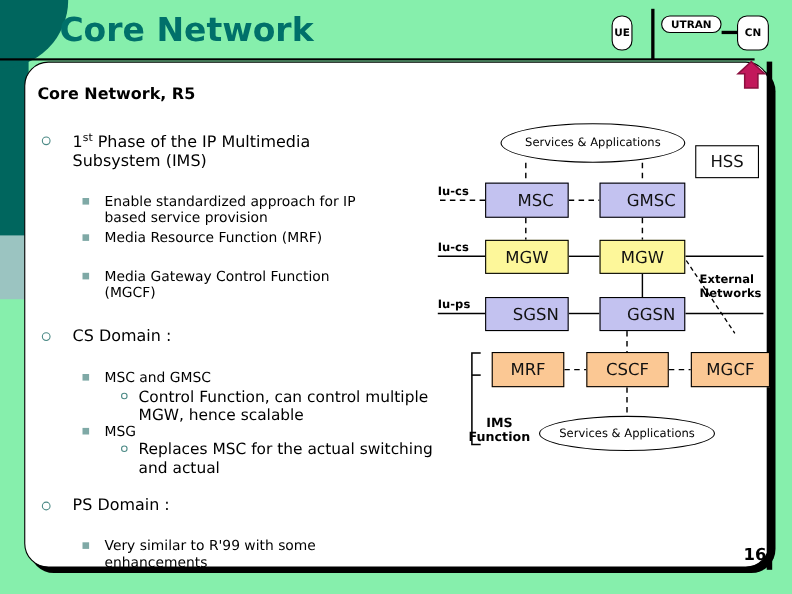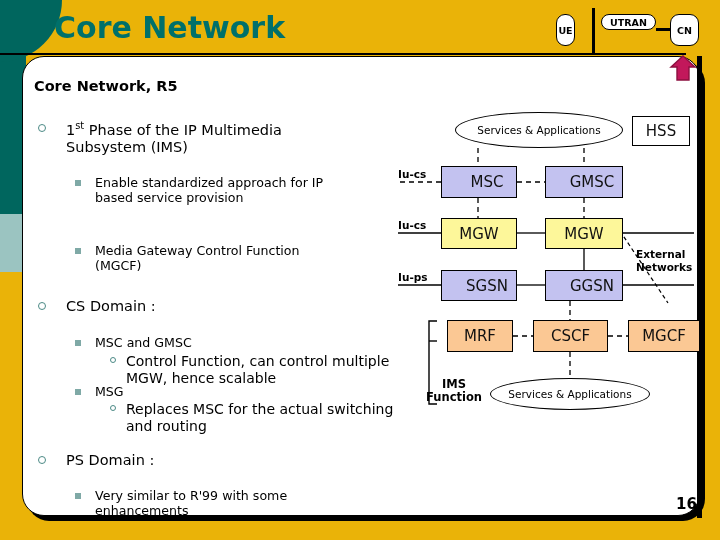--- a/index.html
+++ b/index.html
@@ -2,21 +2,21 @@
 <html><head>
 <meta charset="utf-8">
 <style>
   * { box-sizing: border-box; margin: 0; padding: 0; }
   html, body {
     width: 720px; height: 540px;
     background: #ffffff;
     font-family: "DejaVu Sans", sans-serif;
     overflow: hidden;
   }
-  #slide { position: relative; width: 720px; height: 540px; background:#eab308; }
+  #slide { position: relative; width: 720px; height: 540px; background:#86efac; }
 
   
   .band-dark {
     position:absolute; left:0; top:0; width:26px; height:218px;
     background:#00665e; z-index:1;
   }
   .band-light {
     position:absolute; left:0; top:214px; width:26px; height:58px;
     background:#9bc4c1; z-index:1;
   }
@@ -109,21 +109,21 @@
   
   #diagram { position:absolute; left:0; top:0; width:720px; height:456px; z-index:7; }
   .nbox {
     position:absolute; border:1.4px solid #000;
     display:flex; align-items:center; justify-content:center;
     font-size:15px; color:#111; font-family:"DejaVu Sans", sans-serif;
   }
   .nbox.purple { background:#c3c2f0;padding-left:16px; }
   .nbox.yellow { background:#fdf79a; }
   .nbox.peach  { background:#fbc894; }
-  .nbox.white  { background:#ffffff; }
+  .nbox.white  { background:#ffffff;margin-top:16px; }
 
   .iface {
     position:absolute; font-size:10.5px; font-weight:bold; color:#000;
     font-family:"DejaVu Sans", sans-serif; white-space:nowrap;
   }
   .extlabel {
     position:absolute; font-size:10.5px; font-weight:bold; color:#000;
     line-height:1.2; text-align:left; white-space:nowrap;
   }
   .imslabel {
@@ -173,20 +173,24 @@
       <span class="b"></span>
       <span>1<span class="sup">st</span> Phase of the IP Multimedia</span><br>
       <span>Subsystem (IMS)</span>
     </div>
 
     <div class="lvl2" style="left:95px; top:175px; width:300px;">
       <span class="b"></span>
       <span>Enable standardized approach for IP</span><br>
       <span>based service provision</span>
     </div>
+    <div class="lvl2" style="left:95px; top:208px; width:300px;">
+      <span class="b"></span>
+      <span>Media Resource Function (MRF)</span>
+    </div>
     <div class="lvl2" style="left:95px; top:243px; width:300px;">
       <span class="b"></span>
       <span>Media Gateway Control Function</span><br>
       <span>(MGCF)</span>
     </div>
 
     <div class="lvl1" style="left:66px; top:298px; width:300px; font-weight:normal;">
       <span class="b"></span>
       <span>CS Domain :</span>
     </div>
@@ -199,21 +203,21 @@
       <span>Control Function, can control multiple</span><br>
       <span>MGW, hence scalable</span>
     </div>
     <div class="lvl2" style="left:95px; top:384px; width:300px;">
       <span class="b"></span>
       <span>MSG</span>
     </div>
     <div class="lvl3" style="left:126px; top:401px; width:290px;">
       <span class="b"></span>
       <span>Replaces MSC for the actual switching</span><br>
-      <span>and routing</span>
+      <span>and actual</span>
     </div>
 
     <div class="lvl1" style="left:66px; top:452px; width:300px; font-weight:normal;">
       <span class="b"></span>
       <span>PS Domain :</span>
     </div>
     <div class="lvl2" style="left:95px; top:488px; width:300px;">
       <span class="b"></span>
       <span>Very similar to R'99 with some</span><br>
       <span>enhancements</span>

